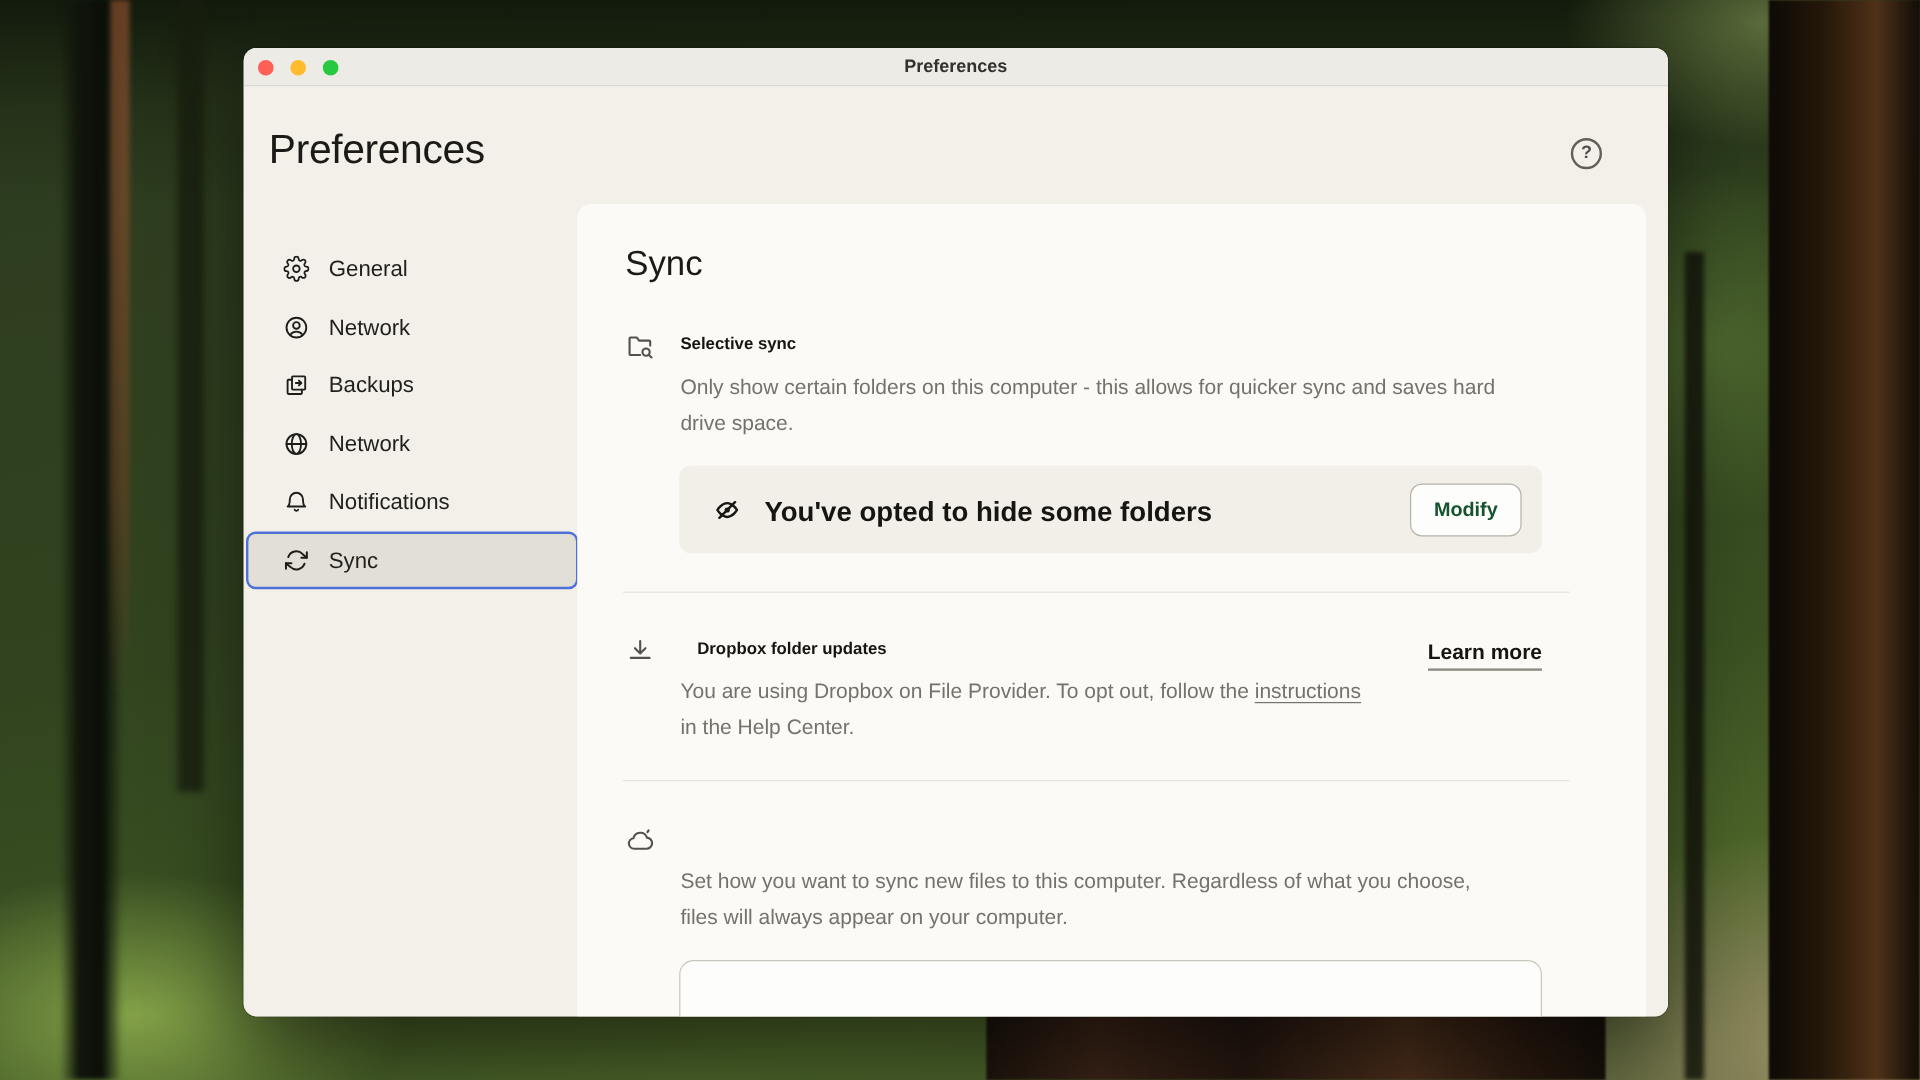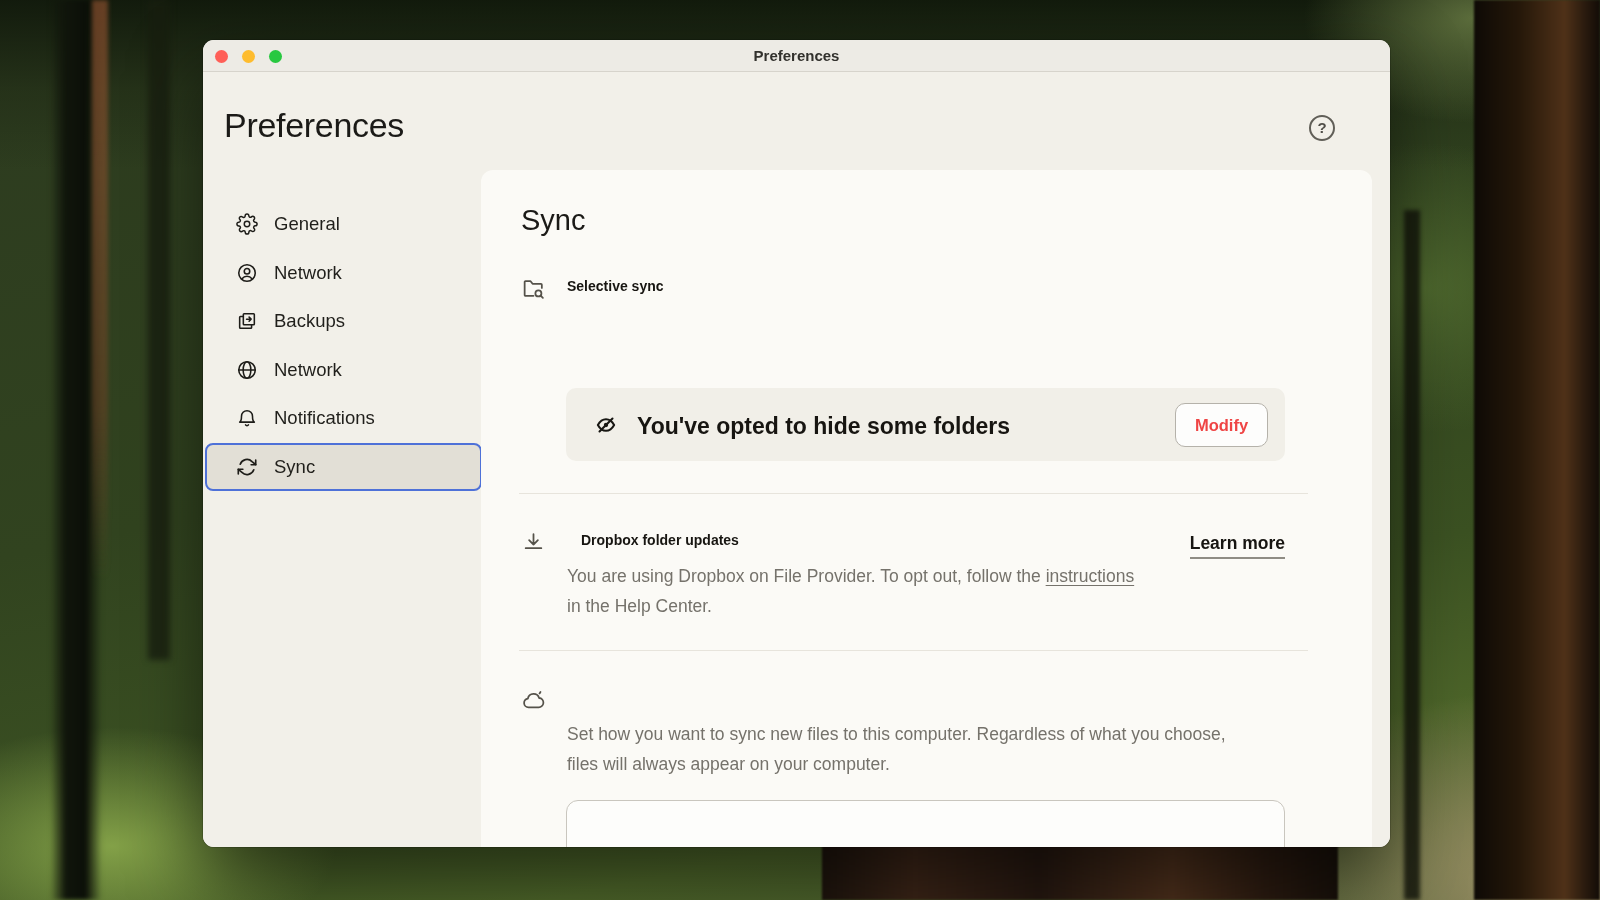--- a/index.html
+++ b/index.html
@@ -88,21 +88,21 @@
   .banner {
     position: absolute; left: 85px; top: 218px; width: 719px; height: 73px;
     background: #f1efe8; border-radius: 10px;
   }
   .banner .icon { position: absolute; left: 27px; top: 24px; width: 26px; height: 26px; color: #181713; }
   .banner .icon svg { width: 26px; height: 26px; display: block; }
   .banner-text { position: absolute; left: 71px; top: 25px; font-size: 23px; font-weight: 700; color: #171511; }
   .modify-button {
     position: absolute; right: 17px; top: 15px; width: 93px; height: 44px;
     background: #fdfdfc; border: 1px solid #b5b2aa; border-radius: 10px;
-    font-family: inherit; font-size: 16.5px; font-weight: 600; color: #ef4444; cursor: pointer;
+    font-family: inherit; font-size: 16.5px; font-weight: 600; color: #14532d; cursor: pointer;
   }
 
   .divider { position: absolute; left: 38px; width: 789px; height: 1px; background: #e7e4dc; }
 
   .learn-more {
     position: absolute; right: 87px; top: 363px;
     font-size: 17.5px; font-weight: 700; color: #171511; text-decoration: none;
     border-bottom: 2px solid #8f8c84; padding-bottom: 3px; cursor: pointer;
   }
   .inline-link { color: #75726b; text-decoration: underline; text-underline-offset: 3px; cursor: pointer; text-align: right; }
@@ -204,20 +204,21 @@
         <h2>Sync</h2>
 
         <span class="section-icon" style="left:40px; top:106px;">
           <svg viewBox="0 0 24 24" fill="none" stroke="currentColor" stroke-width="1.7" stroke-linecap="round" stroke-linejoin="round">
               <path d="M20 11.5V8.3a.8.8 0 0 0-.8-.8h-8.1L9.2 5H4.3a.8.8 0 0 0-.8.8V18.2a.8.8 0 0 0 .8.8H12"></path>
               <circle cx="16.7" cy="16.7" r="2.9"></circle>
               <path d="M18.9 18.9 21 21"></path>
             </svg>
         </span>
         <div class="section-title" style="left:86px; top:108px;">Selective sync</div>
+        <p class="section-desc" style="left:86px; top:138px; width:692px;">Only show certain folders on this computer - this allows for quicker sync and saves hard drive space.</p>
 
         <div class="banner">
           <span class="icon">
             <svg viewBox="0 0 24 24" fill="none" stroke="currentColor" stroke-width="1.9" stroke-linecap="round" stroke-linejoin="round">
                 <path d="M4.5 12s2.9-5.3 7.5-5.3S19.5 12 19.5 12s-2.9 5.3-7.5 5.3S4.5 12 4.5 12z"></path>
                 <circle cx="12" cy="12" r="2" fill="currentColor" stroke="none"></circle>
                 <line x1="6" y1="18" x2="18" y2="6"></line>
               </svg>
           </span>
           <span class="banner-text">You've opted to hide some folders</span>

